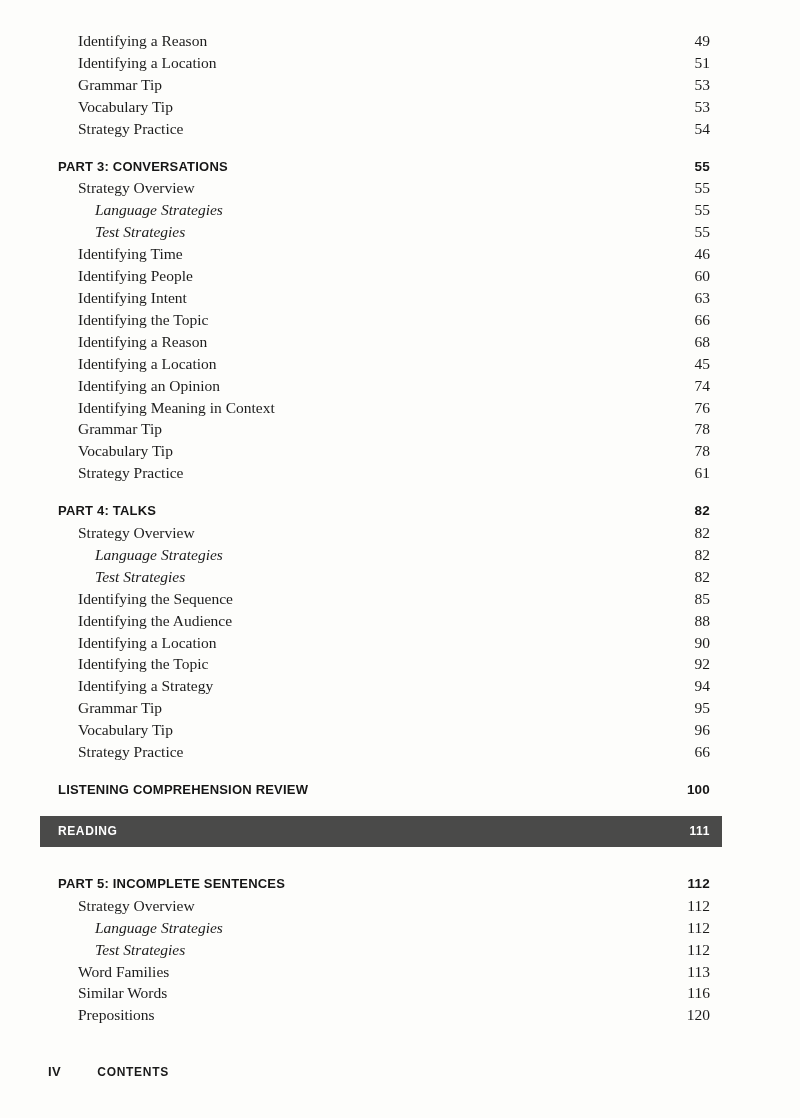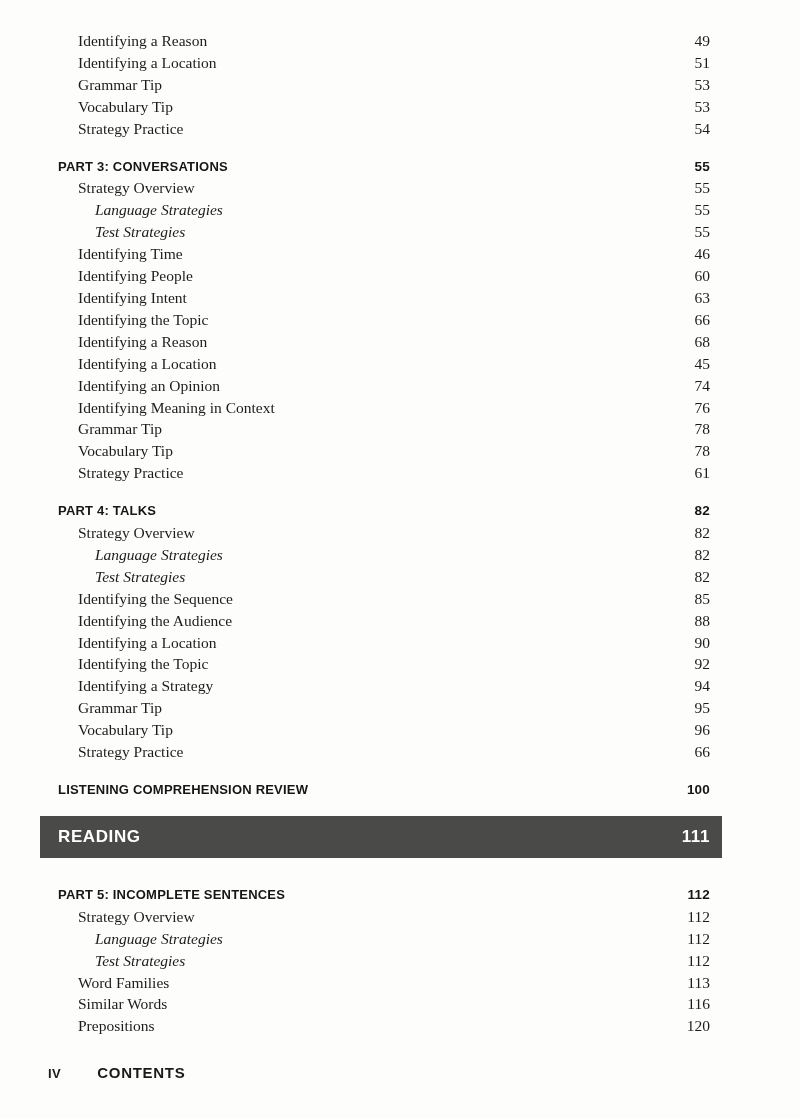--- a/index.html
+++ b/index.html
@@ -34,45 +34,45 @@
     font-family: "Liberation Sans", sans-serif;
     font-weight: bold;
     font-size: 13px;
     letter-spacing: 0.2px;
     color: #161616;
   }
   .row.heading-row .page { font-size: 13.5px; }
   .banner {
     margin: 15px 0 26px -18px;
     width: 682px;
-    height: 42px;
+    height: 31px;
     background: var(--banner-bg, #4a4a49);
     color: var(--banner-text, #ffffff);
     font-family: "Liberation Sans", sans-serif;
     font-weight: bold;
-    font-size: 17px;
+    font-size: 12px;
     letter-spacing: 0.6px;
     display: flex;
     justify-content: space-between;
     align-items: center;
     padding: 0 12px 0 18px;
   }
   .footer {
     position: absolute;
     left: 48px;
     top: 1064px;
     display: flex;
     align-items: baseline;
     gap: 36px;
     font-family: "Liberation Sans", sans-serif;
     font-weight: bold;
     color: #1a1a1a;
   }
   .footer .page-num { font-size: 13px; letter-spacing: 0.5px; }
-  .footer .contents { font-size: 15px; letter-spacing: 0.7px; }
+  .footer .contents { font-size: 12px; letter-spacing: 0.7px; }
 </style>
 </head>
 <body>
 
 <main class="toc">
     <section class="toc-section">
       <div class="row level1">
         <span class="label">Identifying a Reason</span>
         <span class="page">49</span>
       </div>

